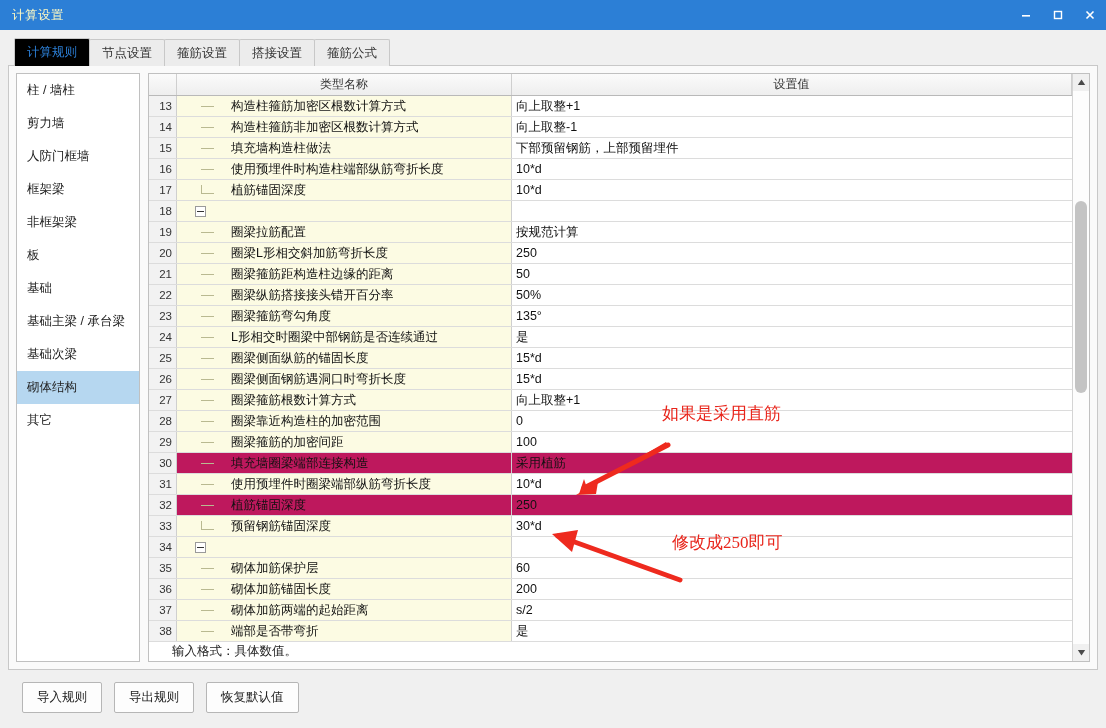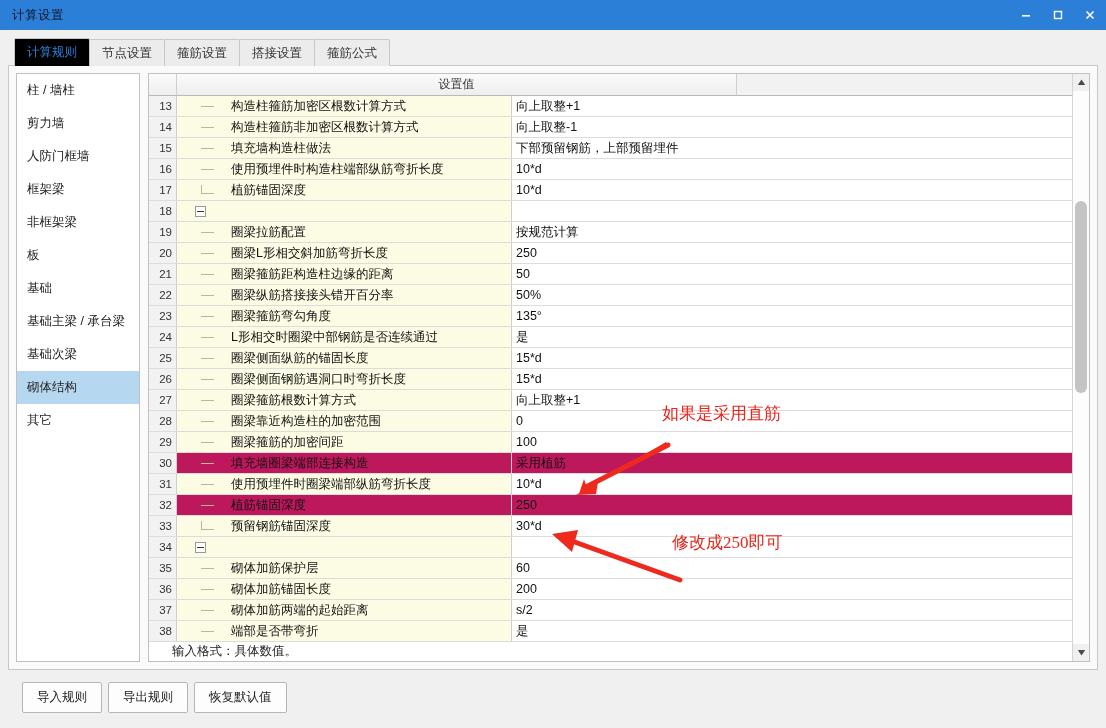--- a/index.html
+++ b/index.html
@@ -10,21 +10,21 @@
     overflow: hidden;
   }
 
   
   .titlebar {
     height: 30px; background: #2c7fd6;
     display: flex; align-items: center;
     position: relative;
   }
   .titlebar .title {
-    color: #0f172a; font-size: 12.5px; margin-left: 12px;
+    color: #fef9c3; font-size: 12.5px; margin-left: 12px;
     letter-spacing: .5px;
   }
   .winbtns { position: absolute; right: 0; top: 0; height: 30px; display: flex; }
   .winbtn {
     width: 32px; height: 30px; display: flex; align-items: center; justify-content: center;
     color: #fff; font-size: 14px; line-height: 1;
   }
   .winbtn svg { display: block; }
 
   
@@ -157,21 +157,21 @@
   }
 
   
   .hintrow {
     height: 28px; display: flex; align-items: center;
     font-size: 12.5px; color: #222; padding-left: 24px;
     position: absolute; left: 139px; bottom: 4px;
   }
 
   
-  .btnbar { display: flex; align-items: center; height: 54px; padding-left: 14px; gap: 6px; }
+  .btnbar { display: flex; align-items: center; height: 54px; padding-left: 14px; gap: 12px; }
   .btn {
     border: 1px solid #b6b6b6; background: #fdfdfd; border-radius: 2px;
     font-size: 12.5px; color: #222;
     padding: 6px 14px; min-width: 80px; text-align: center;
   }
 
   
   .anno {
     position: absolute; color: #e8251b;
     font-family: "Liberation Serif", "DejaVu Serif", serif;
@@ -227,20 +227,21 @@
         <div class="side-item">基础次梁</div>
         <div class="side-item sel">砌体结构</div>
         <div class="side-item">其它</div>
       </div>
 
     <div class="tablewrap">
       <div class="grid">
         <div class="gridmain">
           <div class="hdr">
             <div class="cell c-num"></div>
+            <div class="cell c-name">类型名称</div>
             <div class="cell c-val">设置值</div>
           </div>
           <div class="rows" id="rows">
               <div class="row">
                 <div class="num">13</div>
                 <div class="nm">
                   <span class="tg lvl2">
                     <span class="dash"></span>
                   </span>
                   <span class="nlabel">构造柱箍筋加密区根数计算方式</span>

